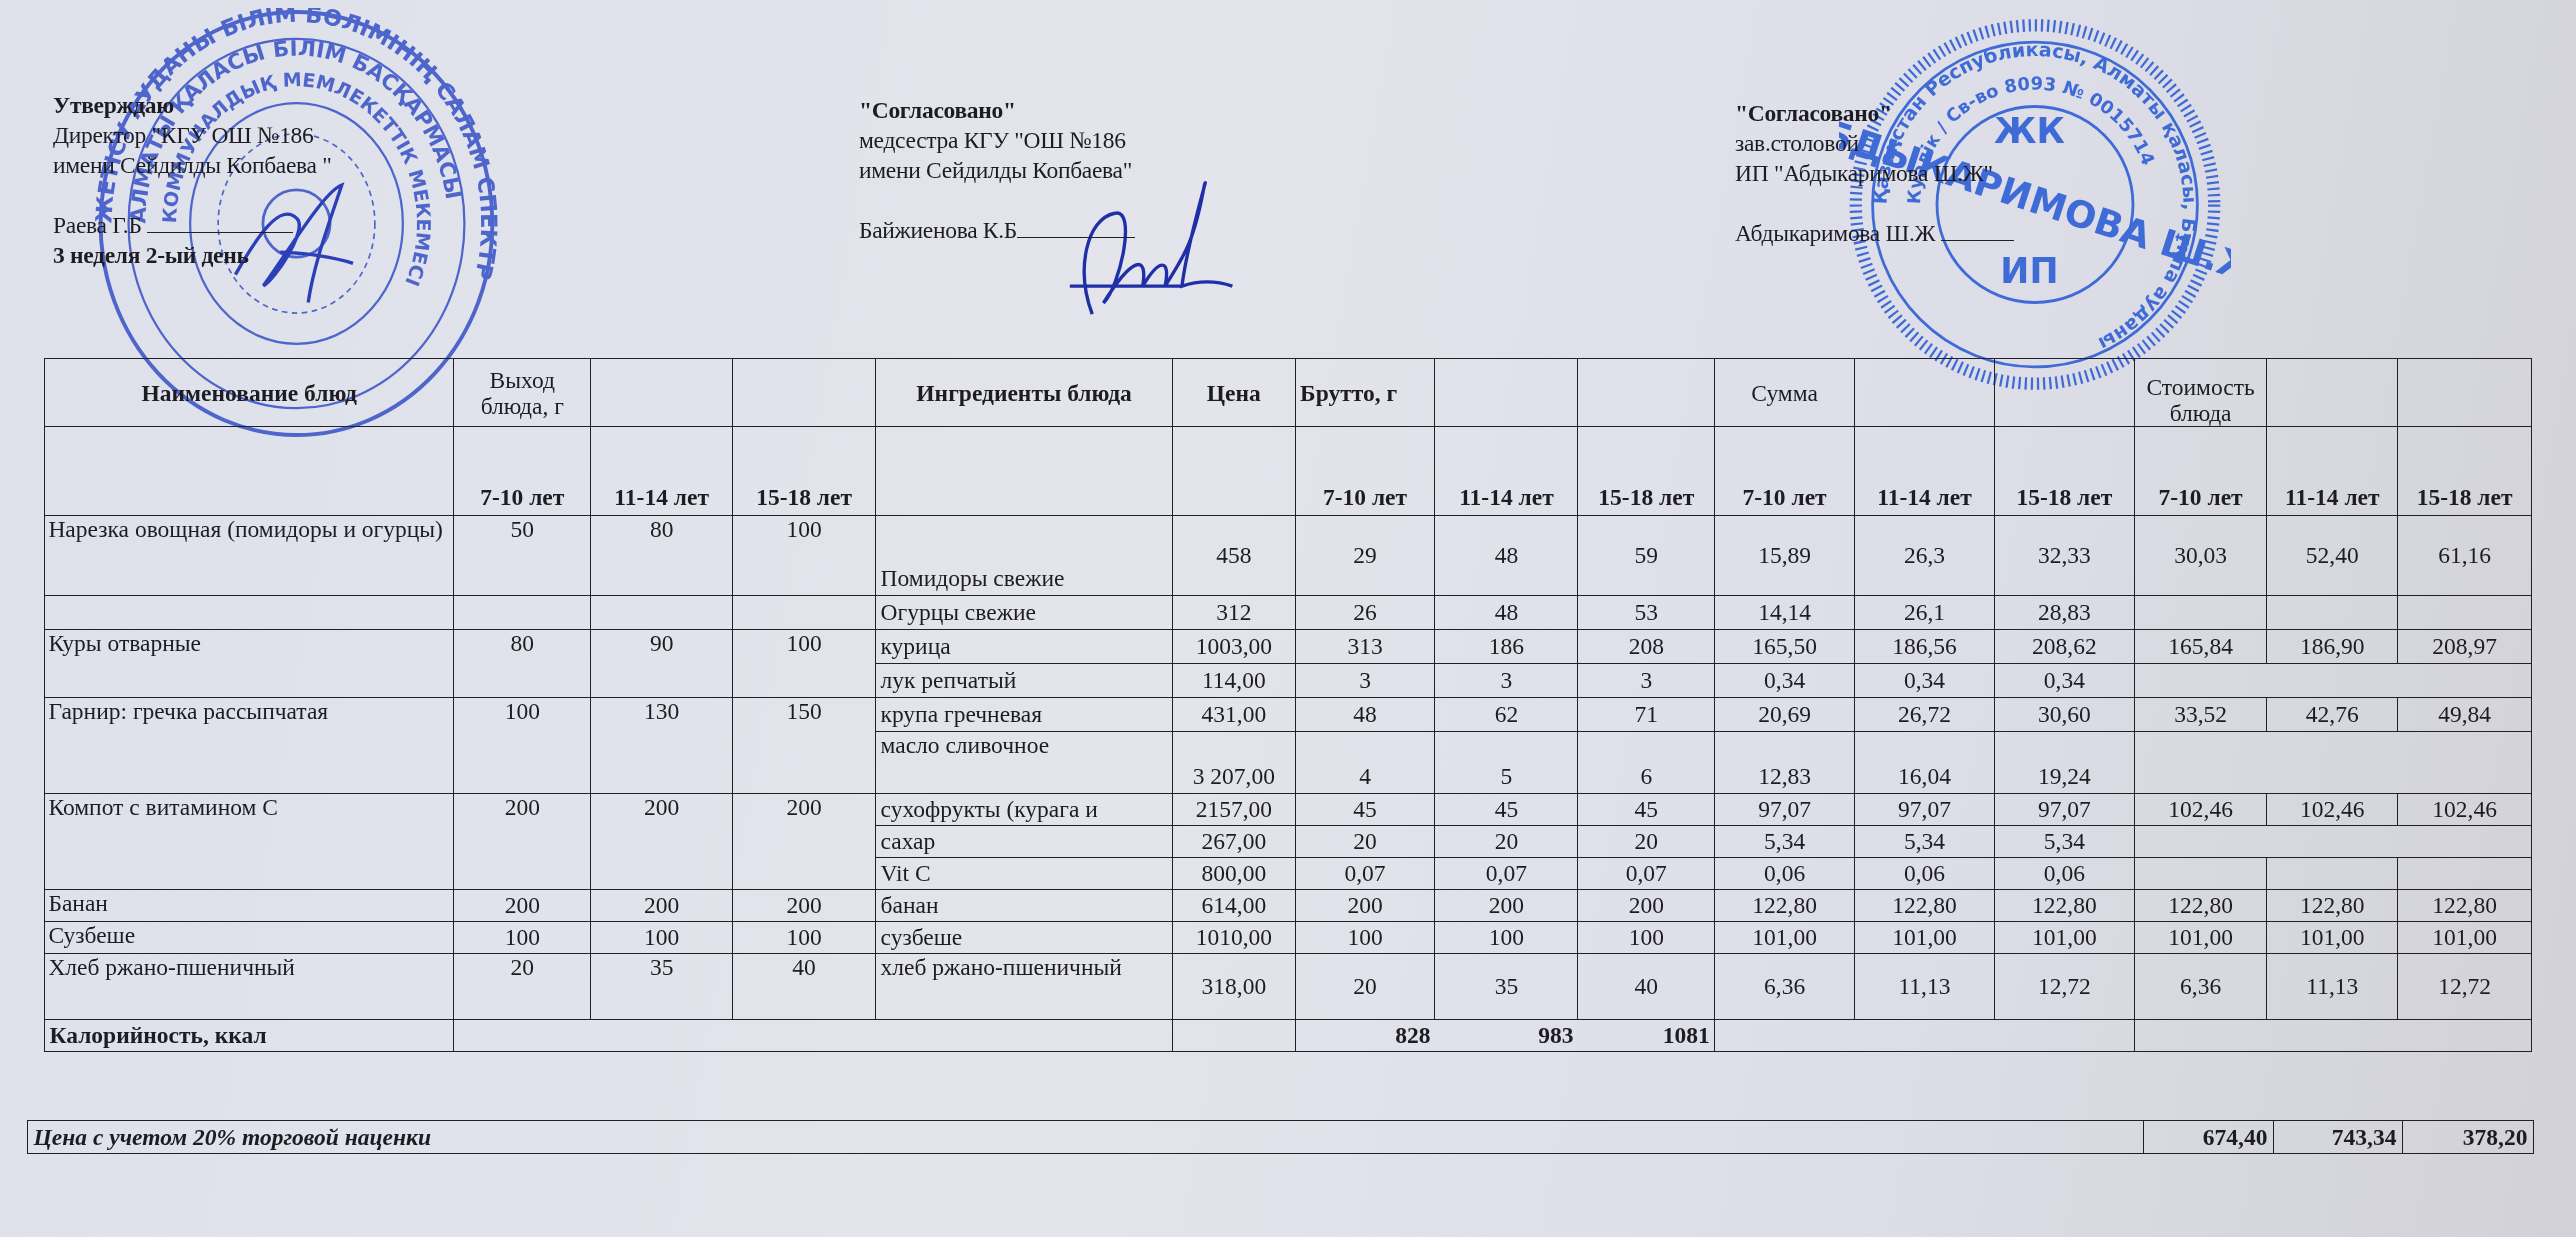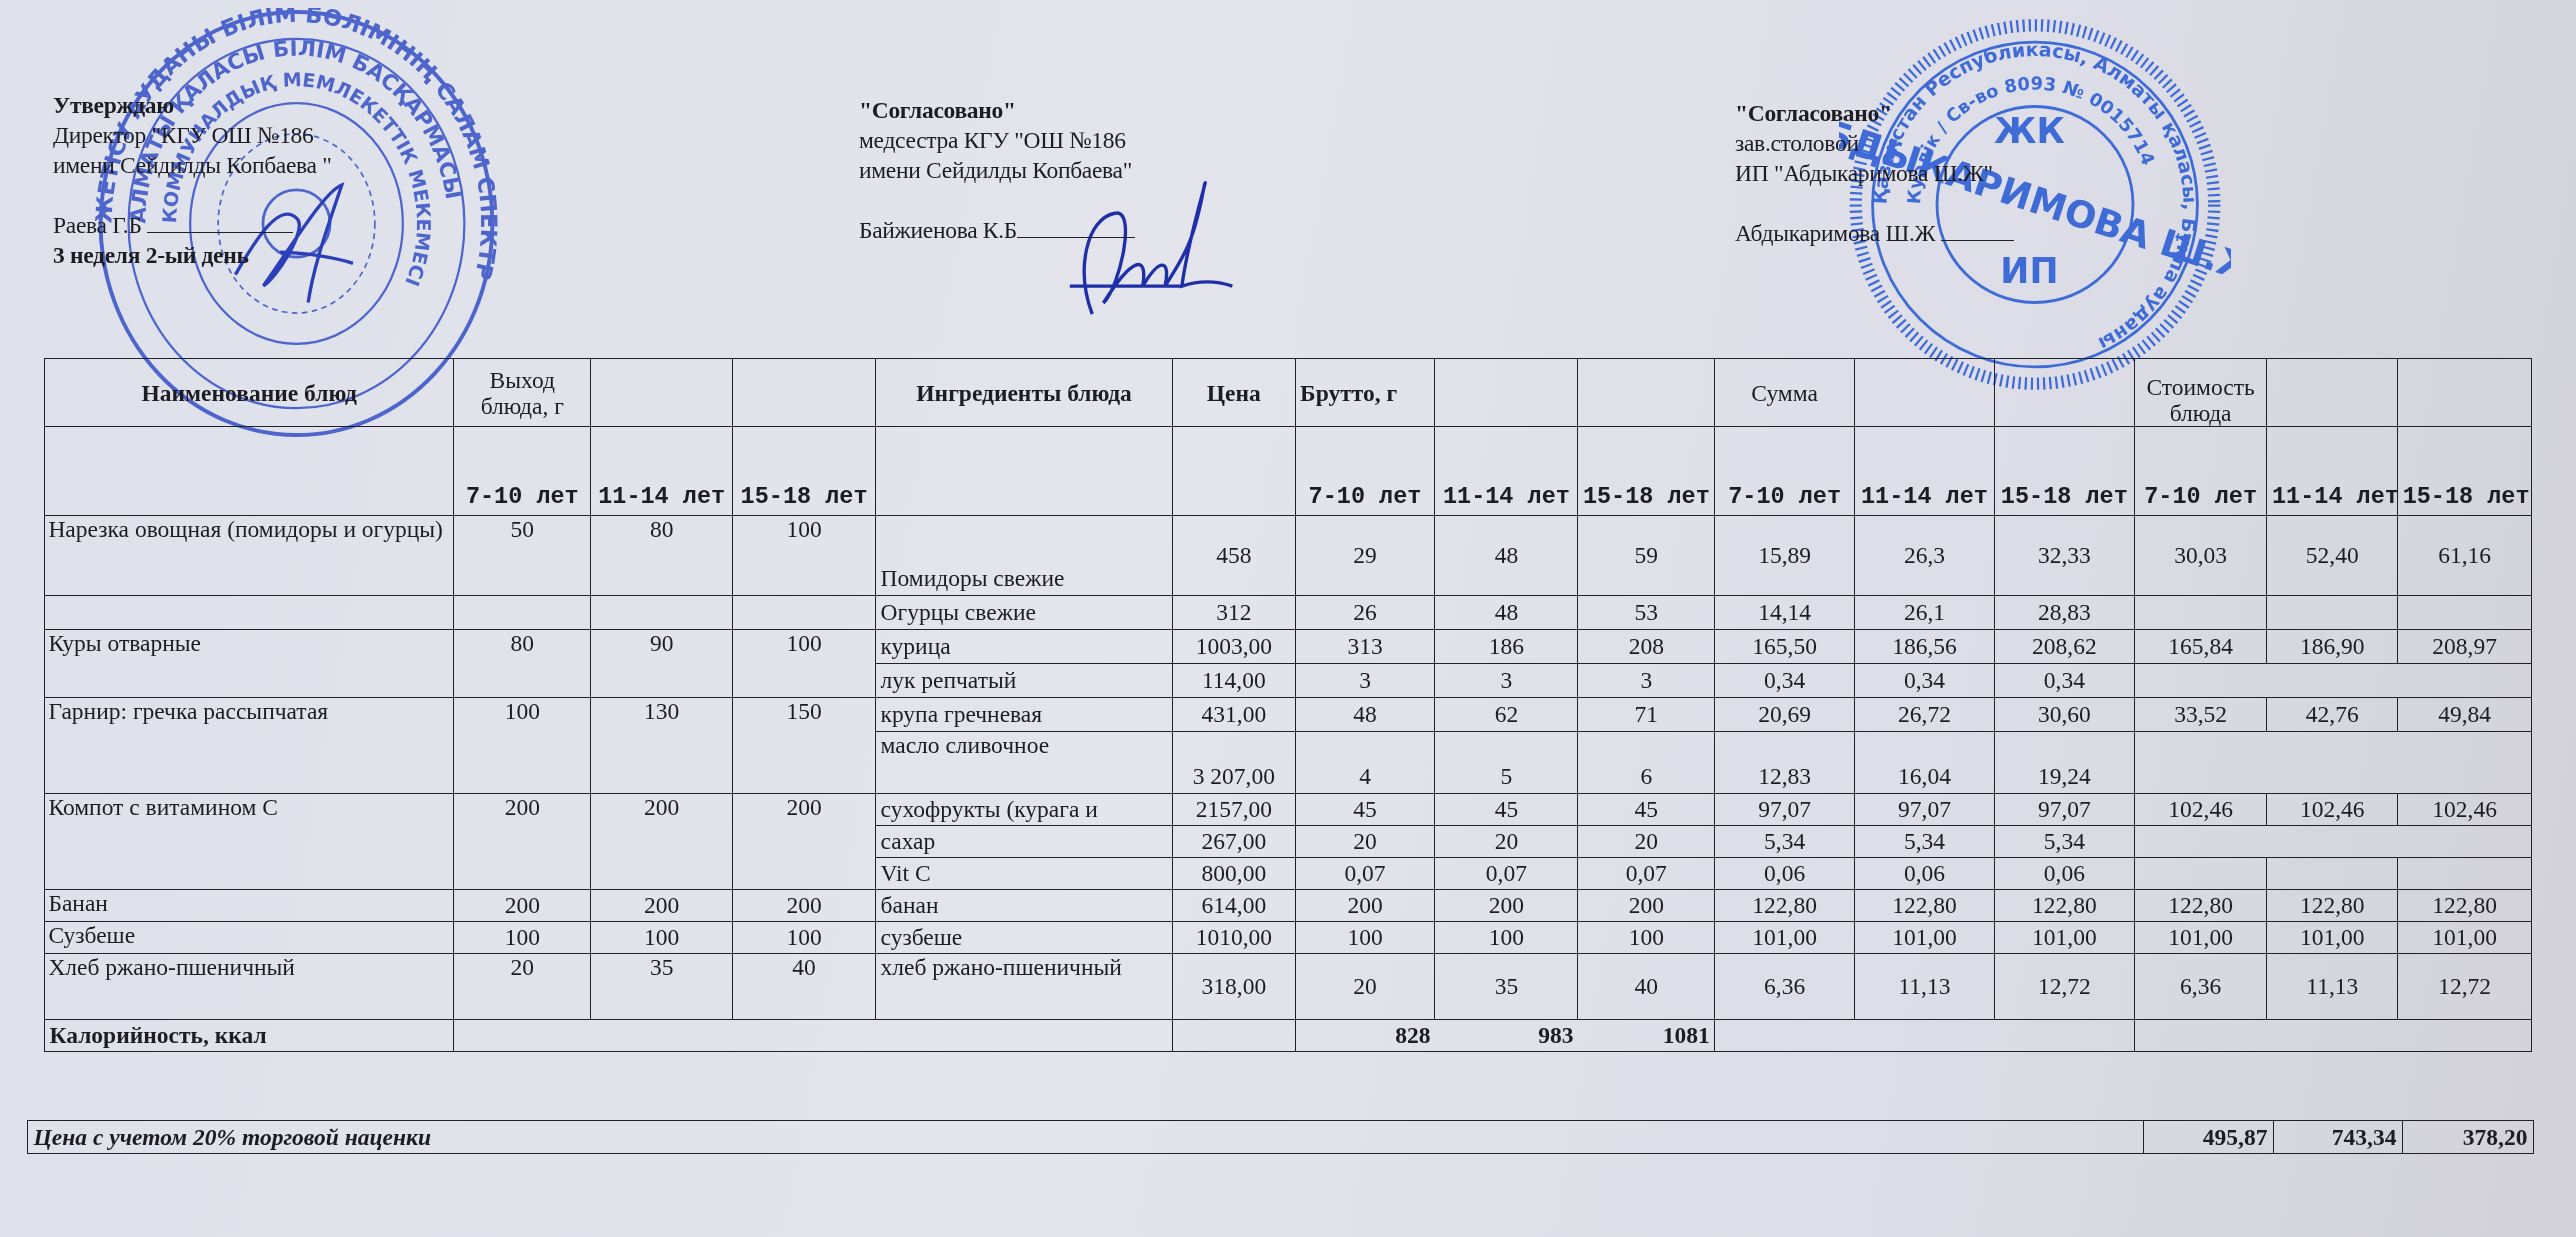--- a/index.html
+++ b/index.html
@@ -39,21 +39,21 @@
     overflow: hidden; white-space: nowrap;
   }
   .menu th { font-weight: bold; text-align: center; }
   .menu td.num { text-align: center; }
   .menu td.name { text-align: left; white-space: normal; vertical-align: top; padding-left: 3.4px; }
   .menu td.ing  { text-align: left; }
   .menu td.top  { vertical-align: top; }
   .menu td.bot  { vertical-align: bottom; padding-bottom: 3.4px; }
   .menu td.mid  { vertical-align: middle; }
   .menu .hdr-row1 th { height: 67px; margin-top: 20px; }
-  .menu .hdr-row2 th { height: 83px; vertical-align: bottom; padding-bottom: 4.5px; font-family: Liberation Mono, monospace; }
+  .menu .hdr-row2 th { height: 83px; vertical-align: bottom; padding-bottom: 4.5px; }
   .menu .wrap { white-space: normal; }
   .menu td.bold { font-weight: bold; }
 
   
   .totals { left: 27px; top: 1120px; width: 2506px; }
   .totals td {
     border: 1.7px solid #202026; height: 32px; font-size: 23.5px; padding: 0 5.6px;
     white-space: nowrap;
   }
   .totals td.label { font-style: italic; font-weight: bold; }
@@ -401,20 +401,20 @@
   <table class="totals">
     <colgroup>
       <col style="width:2116px">
         <col style="width:130px">
         <col style="width:129px">
         <col style="width:131px">
     </colgroup>
     <tbody>
     <tr>
       <td class="label">Цена с учетом 20% торговой наценки</td>
-      <td class="val">495,87</td>
+      <td class="val">674,40</td>
       <td class="val">743,34</td>
       <td class="val">378,20</td>
     </tr>
   </tbody>
     </table>
 </div>
 
 
 </body></html>

